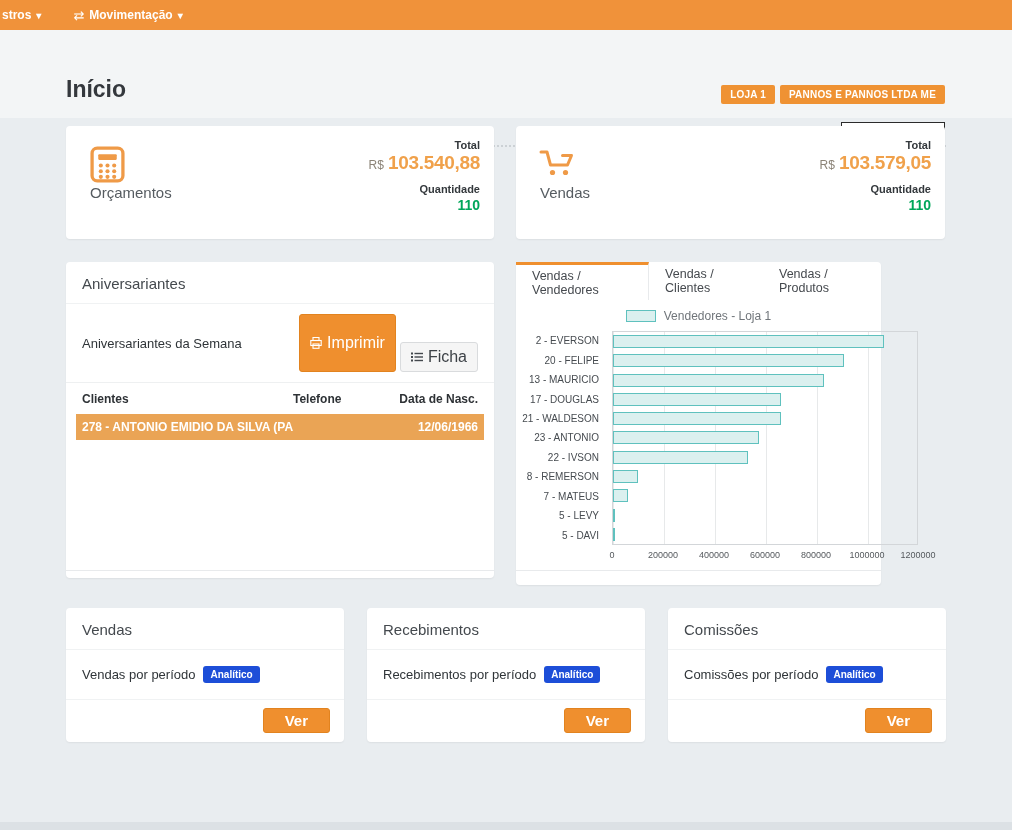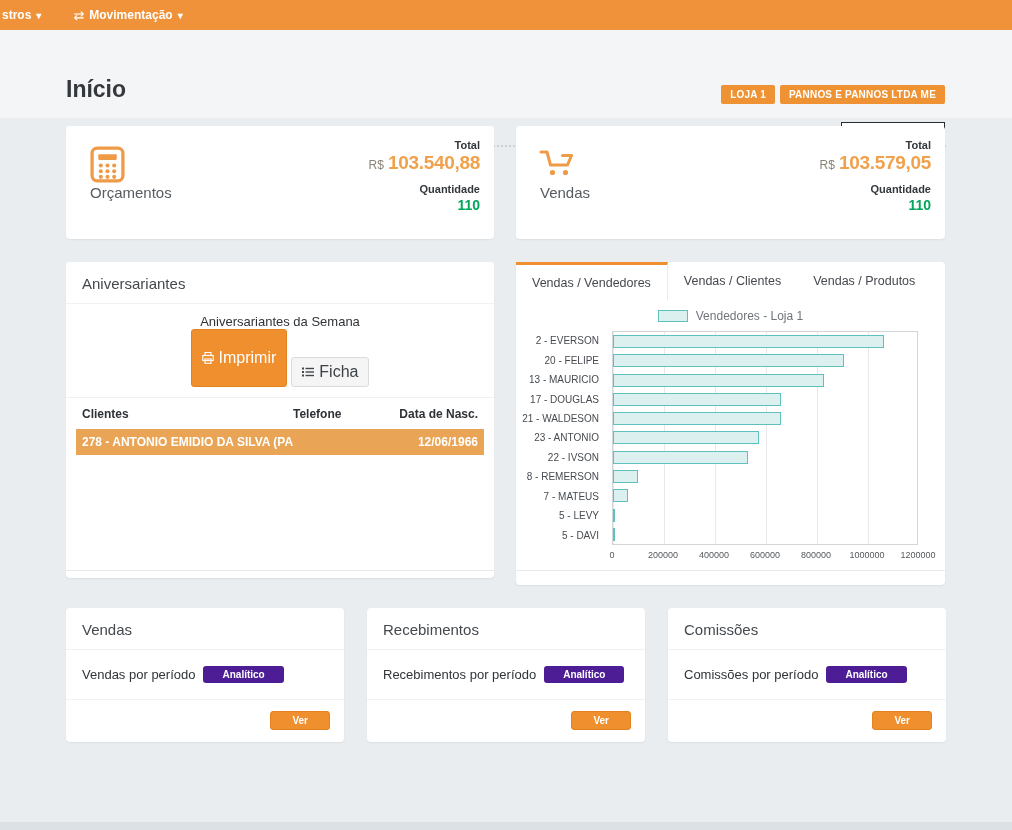--- a/index.html
+++ b/index.html
@@ -36,60 +36,60 @@
   .sum-right { position:absolute; right:14px; top:13px; text-align:right; }
   .sum-lbl { font-size:11px; font-weight:600; color:#33383c; }
   .sum-money { margin-top:1px; }
   .sum-cur { font-size:12px; color:#8b8377; margin-right:4px; }
   .sum-val { font-size:19px; font-weight:bold; color:#f0a14b; letter-spacing:-.3px;margin-top:32px; }
   .sum-qlbl { font-size:11px; font-weight:600; color:#33383c; margin-top:9px; }
   .sum-qty { font-size:14px; font-weight:bold; color:#00a65a; margin-top:2px; }
 
   
   .bday-card { left:66px; top:262px; width:428px; height:316px; }
-  .bday-toolbar { display:flex; align-items:center; justify-content:space-between; padding:10px 16px; border-bottom:1px solid #eef0f1;flex-direction:column; }
+  .bday-toolbar { display:flex; align-items:center; justify-content:space-between; padding:10px 16px; border-bottom:1px solid #eef0f1; }
   .bday-sub { font-size:13px; color:#2f3438; }
   .btn-group { display:flex; gap:4px; }
   .btn { display:flex; align-items:center; gap:5px; font-size:16px; padding:5px 10px; border-radius:3px; cursor:pointer; }
   .btn-print { background:#ef8f2e; border:1px solid #e2831f; color:#fff; }
   .btn-ficha { background:#f5f5f5; border:1px solid #d9dbdd; color:#3d4247;margin-top:28px; }
   .bday-table { padding:0 10px; }
   .thead { display:flex; padding:9px 6px 8px; font-size:12px; font-weight:bold; color:#2e3236; }
   .td-cliente { flex:1; }
   .td-tel { width:85px; }
   .td-nasc { width:100px; text-align:right; }
   .trow { display:flex; align-items:center; background:#eaa455; color:#fff; font-size:12px; font-weight:bold; padding:6px 6px; }
   .trow .td-cliente { white-space:nowrap; overflow:hidden; }
   .card-footline { position:absolute; left:0; right:0; top:308px; border-top:1px solid #e8eaec; }
 
   
-  .chart-card { left:516px; top:262px; width:429px; height:323px; }
+  .chart-card { left:516px; top:262px; width:365px; height:323px; }
   .tabs { display:flex; height:38px; }
   .tab { display:flex; align-items:center; justify-content:center; padding:0 16px; font-size:12.5px; color:#45494e; cursor:pointer; }
   .tab.active { border-top:3px solid #ef8f2e; border-right:1px solid #e8eaec; font-weight:400; }
   .legend-row { position:absolute; top:47px; left:0; width:100%; display:flex; align-items:center; justify-content:center; gap:8px; }
   .legend-swatch { width:30px; height:12px; }
   .legend-text { font-size:12px; color:#70757a; }
   .plot { position:absolute; left:96px; top:69px; width:306px; height:214px; border:1px solid #d3d6d9;
           background-image:repeating-linear-gradient(to right, #e7e9ea 0 1px, transparent 1px 51px); }
   .chart-rows { position:absolute; inset:0; display:flex; flex-direction:column; }
   .bar-row { flex:1; display:flex; align-items:center; }
   .bar { height:13px; min-width:1px; }
   .cat-col { position:absolute; left:0; top:69px; width:90px; height:214px; display:flex; flex-direction:column; }
   .cat-label { flex:1; display:flex; align-items:center; justify-content:flex-end; padding-right:7px; font-size:10px; color:#464b50; white-space:nowrap; }
   .xticks { position:absolute; left:96px; top:288px; width:306px; height:12px; }
   .xtick { position:absolute; transform:translateX(-50%); font-size:9px; color:#55595d; white-space:nowrap; }
 
   
   .report-card { top:608px; width:278px; height:134px; }
   .report-body { display:flex; align-items:center; gap:8px; padding:0 16px; height:50px; border-bottom:1px solid #f0f2f3; }
   .report-text { font-size:13px; color:#2f3438; }
-  .badge-info { background:#4c1d95; color:#fff; font-size:10px; font-weight:bold; padding:3px 19px; border-radius:3px; }
+  .badge-info { background:#1d4ed8; color:#fff; font-size:10px; font-weight:bold; padding:3px 7px; border-radius:3px; }
   .report-foot { height:41px; display:flex; align-items:center; justify-content:flex-end; padding:0 14px; }
-  .btn-ver { background:#ef8f2e; border:1px solid #e2831f; color:#fff; font-size:10px; font-weight:bold; padding:3px 21px; border-radius:3px; cursor:pointer; }
+  .btn-ver { background:#ef8f2e; border:1px solid #e2831f; color:#fff; font-size:15px; font-weight:bold; padding:3px 21px; border-radius:3px; cursor:pointer; }
 
   .footer-strip { position:absolute; left:0; bottom:0; width:1012px; height:8px; background:#dce1e5; }
 </style>
 </head>
 <body>
 
 <div class="page">
 
   <nav class="topnav">
     <div class="nav-item">

